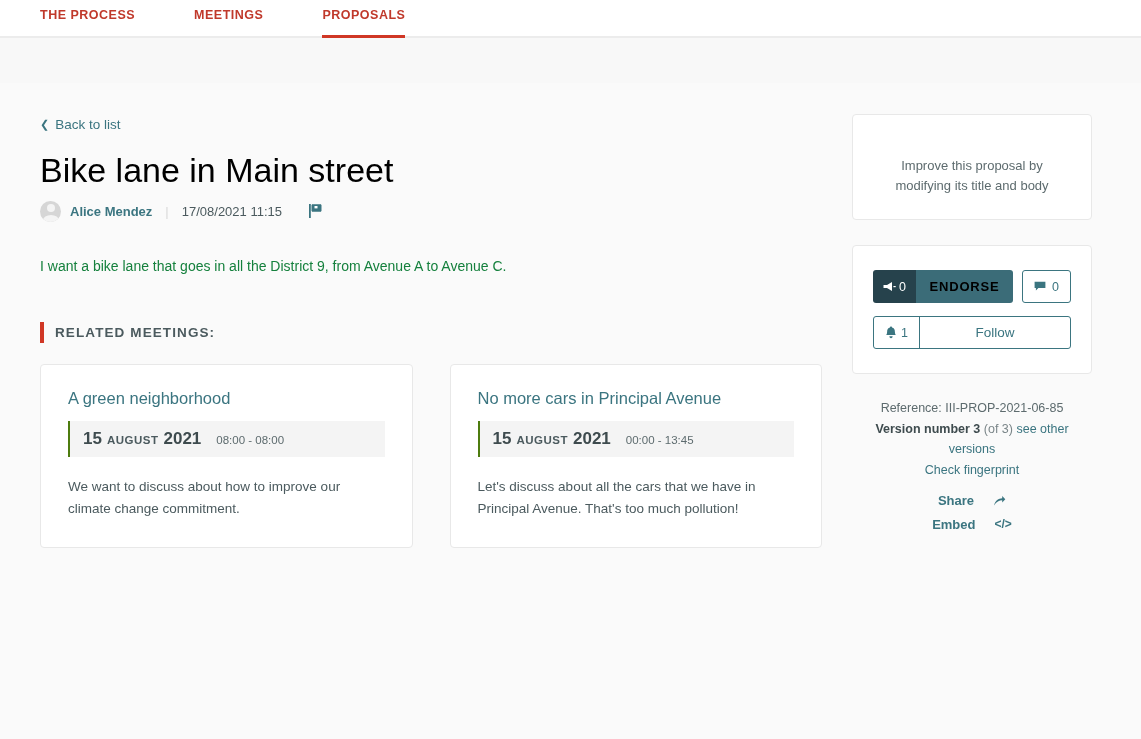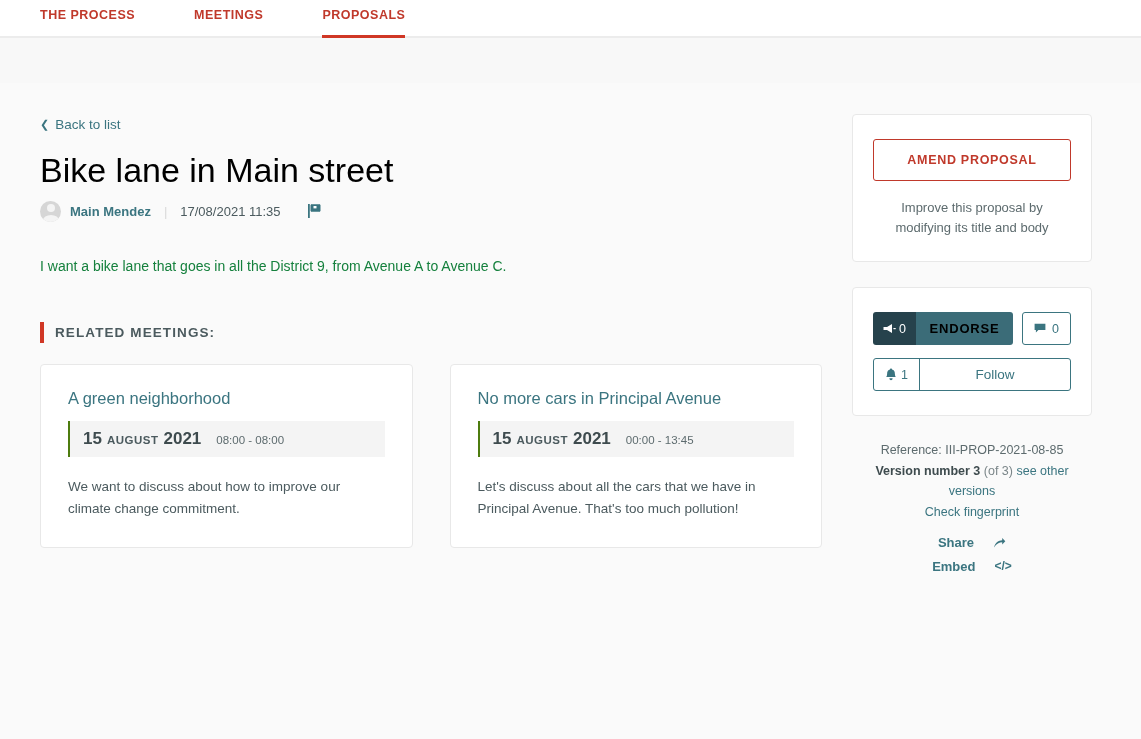--- a/index.html
+++ b/index.html
@@ -384,23 +384,23 @@
 
     <a class="backlink">
       <span class="chev">❮</span>
       <span>Back to list</span>
     </a>
 
     <h1 class="page-title">Bike lane in Main street</h1>
 
     <div class="meta-row">
       <span class="avatar"></span>
-      <a class="author">Main Mendez</a>
+      <a class="author">Alice Mendez</a>
       <span class="sep">|</span>
-      <span class="timestamp">17/08/2021 11:35</span>
+      <span class="timestamp">17/08/2021 11:15</span>
       <span class="flag-btn">
         <svg width="13" height="14" viewBox="0 0 13 14" aria-hidden="true">
           <rect x="0" y="0" width="1.8" height="14" fill="#3b7580"></rect>
           <path d="M3 0.8 H12 V7.2 H3 Z" fill="#3b7580"></path>
           <path d="M3 0.8 H12 V7.2 H3 Z" fill="none" stroke="#3b7580" stroke-width="1"></path>
           <rect x="5.5" y="2" width="3" height="2.4" fill="#ffffff"></rect>
         </svg>
       </span>
     </div>
 
@@ -434,21 +434,20 @@
         </div>
         <div class="card-body">Let's discuss about all the cars that we have in Principal Avenue. That's too much pollution!</div>
       </div>
 
     </div>
   </div>
 
   <div class="side-col">
 
     <div class="side-card">
-      <button class="amend-btn">AMEND PROPOSAL</button>
       <div class="amend-help">Improve this proposal by modifying its title and body</div>
     </div>
 
     <div class="side-card">
       <div class="endorse-row">
         <div class="endorse-group">
           <div class="endorse-count">
             <svg width="13" height="11" viewBox="0 0 13 11" aria-hidden="true">
               <path d="M0.5 4 L4 4 L9 1 L9 10 L4 7 L0.5 7 Z" fill="#ffffff"></path>
               <rect x="10.4" y="5" width="2.3" height="1.2" fill="#ffffff"></rect>
@@ -472,21 +471,21 @@
           </svg>
           <span>1</span>
         </div>
         <div class="follow-label">Follow</div>
       </div>
     </div>
 
     <div class="refblock">
       <div class="line">
         <span>Reference:</span>
-        <span>III-PROP-2021-08-85</span>
+        <span>III-PROP-2021-06-85</span>
       </div>
       <div class="line">
         <span class="bold-dark">Version number 3</span>
         <span class="muted">(of 3)</span>
         <a class="tlink">see other versions</a>
       </div>
       <div class="line">
         <a class="tlink">Check fingerprint</a>
       </div>
       <div class="share-line">

